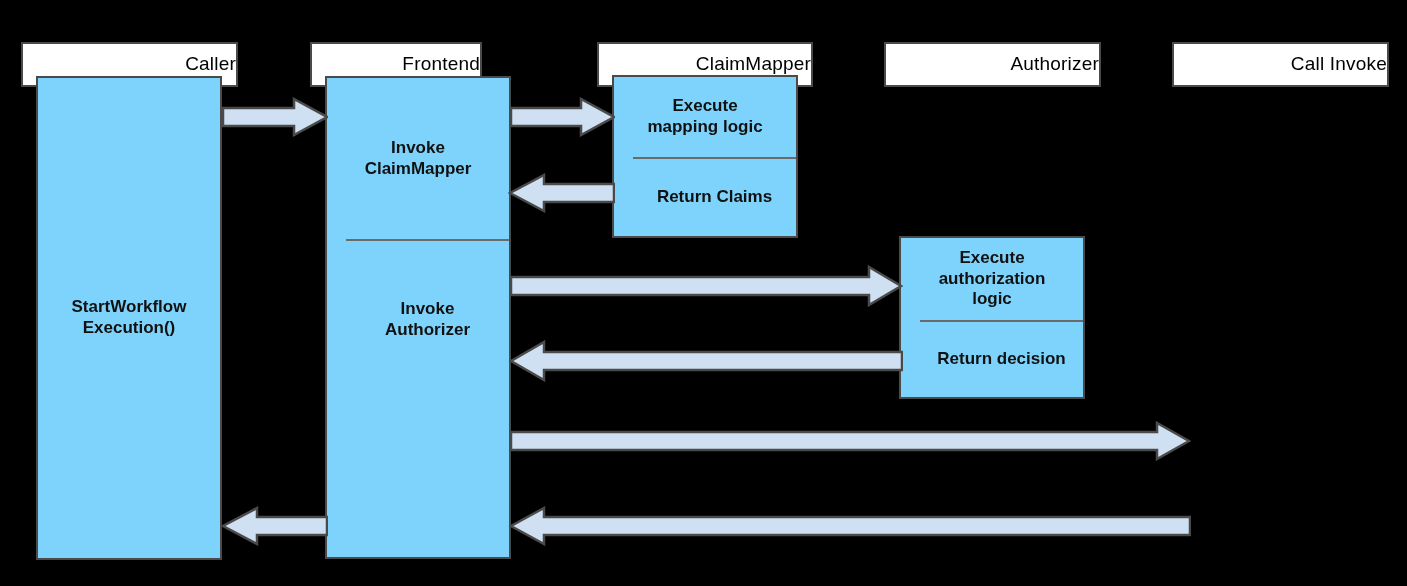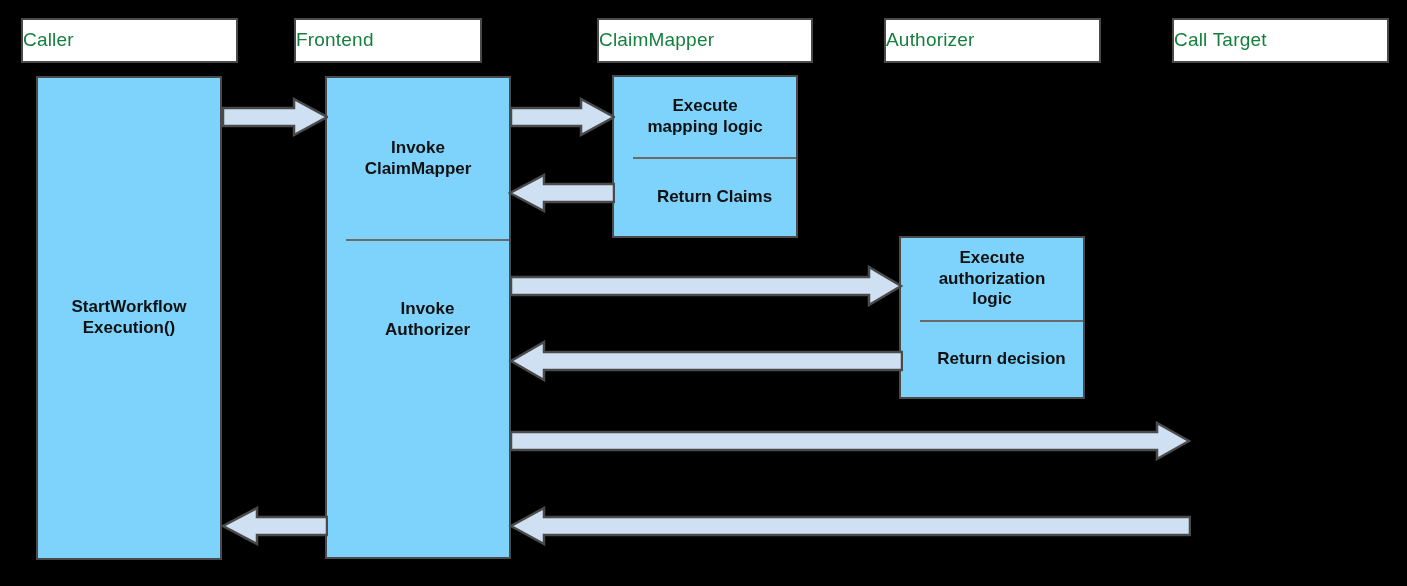--- a/index.html
+++ b/index.html
@@ -17,27 +17,28 @@
     font-family: "Liberation Sans", sans-serif;
   }
   
   .lane-header {
     position: absolute;
     background: #ffffff;
     border: 2px solid #4a4a4a;
     box-sizing: border-box;
     display: flex;
     align-items: center;
-    justify-content: flex-start;
-    color: #15803d;
+    justify-content: flex-end;
+    color: #000000;
     font-size: 19px;
     font-weight: 400;
     letter-spacing: 0.2px;
     line-height: 1.1;
     font-family: "Liberation Sans", sans-serif;
+    margin-top: 24px;
   }
   
   .activation {
     position: absolute;
     background: #7dd3fc;
     border: 2px solid #4a4a4a;
     box-sizing: border-box;
     display: flex;
     flex-direction: column;
     color: #111111;
@@ -69,34 +70,34 @@
 </style>
 </head>
 <body>
 
 <div id="canvas">
 
   <div class="lane-header" style="left:21px; top:18px; width:217px; height:45px;">
     <span>Caller</span>
   </div>
 
-  <div class="lane-header" style="left:294px; top:18px; width:188px; height:45px;">
+  <div class="lane-header" style="left:310px; top:18px; width:172px; height:45px;">
     <span>Frontend</span>
   </div>
 
   <div class="lane-header" style="left:597px; top:18px; width:216px; height:45px;">
     <span>ClaimMapper</span>
   </div>
 
   <div class="lane-header" style="left:884px; top:18px; width:217px; height:45px;">
     <span>Authorizer</span>
   </div>
 
   <div class="lane-header" style="left:1172px; top:18px; width:217px; height:45px;">
-    <span>Call Target</span>
+    <span>Call Invoke</span>
   </div>
 
   <div class="activation" style="left:36px; top:76px; width:186px; height:484px;">
     <div class="act-cell" style="white-space: pre-line;">StartWorkflow
 Execution()</div>
   </div>
 
   <div class="activation" style="left:325px; top:76px; width:186px; height:483px;">
     <div class="act-cell" style="flex:0 0 161px; white-space: pre-line;">Invoke
 ClaimMapper</div>

